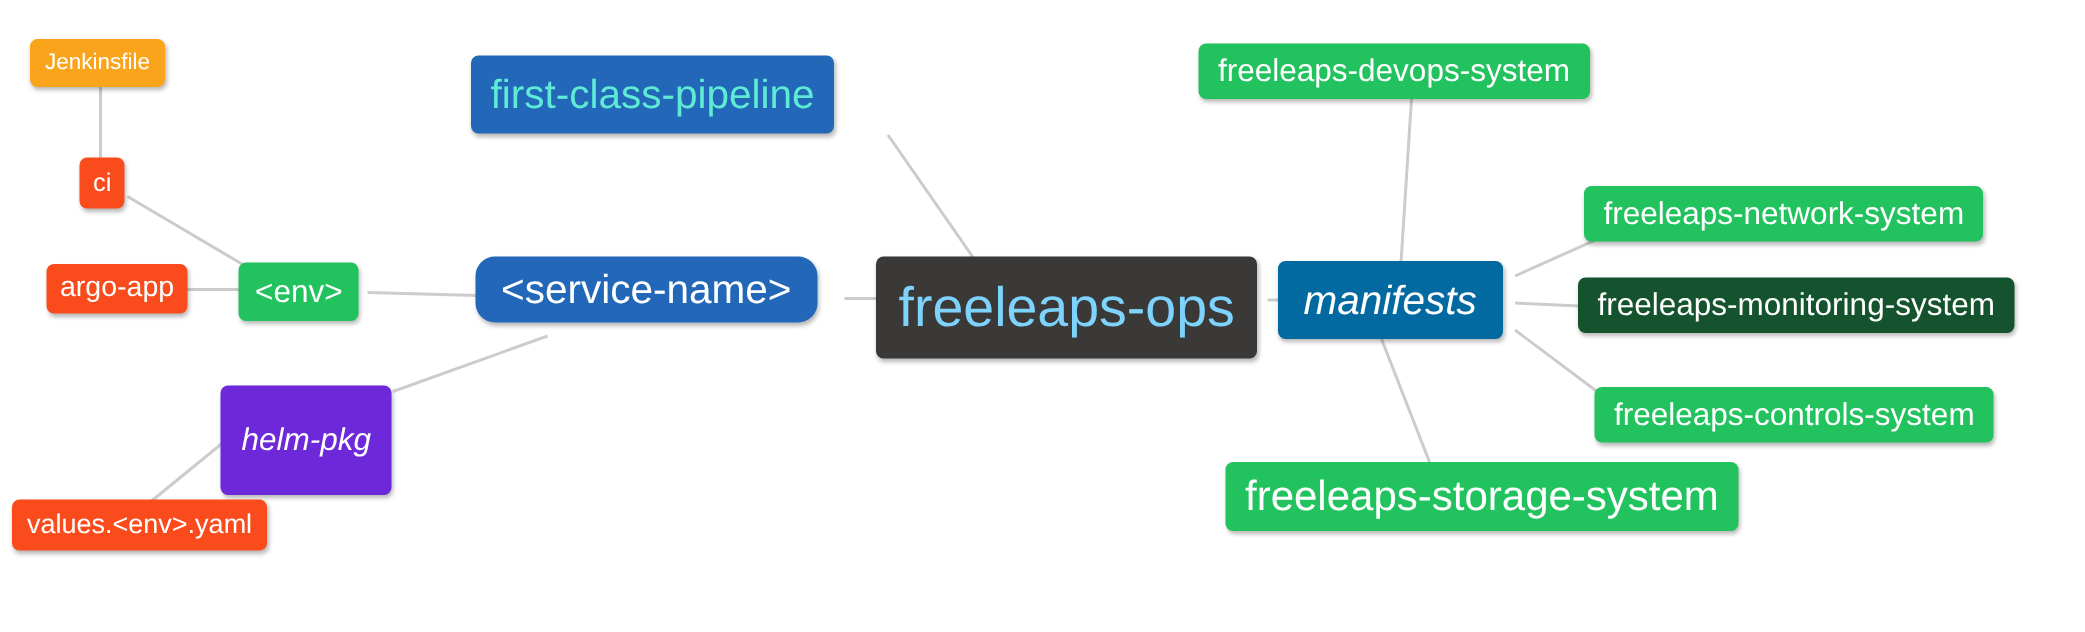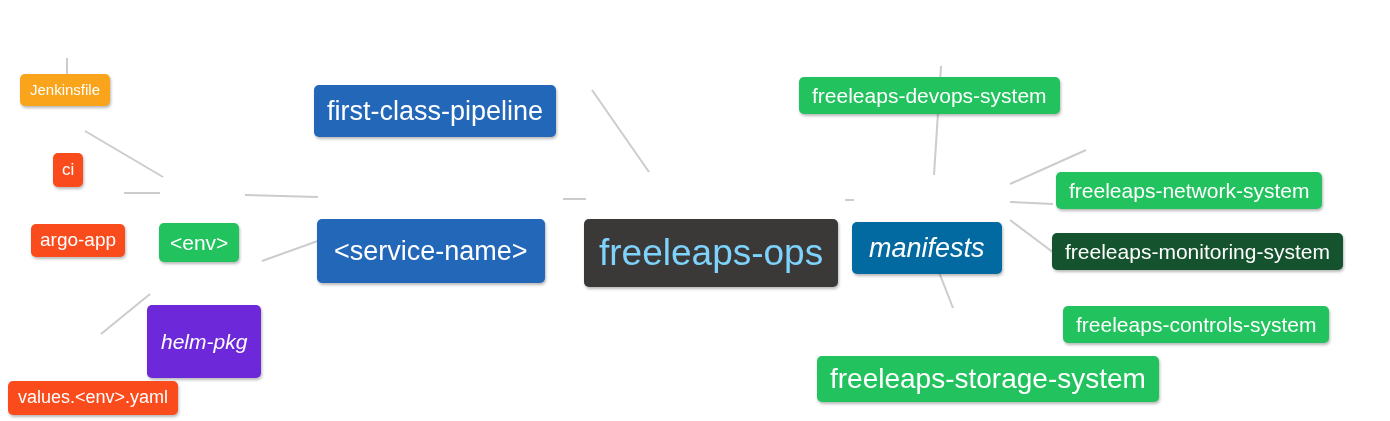--- a/index.html
+++ b/index.html
@@ -27,21 +27,20 @@
     position: absolute;
     box-sizing: border-box;
     color: #ffffff;
     border-radius: 5px;
     box-shadow: 1px 2px 3px rgba(0,0,0,0.28);
     white-space: nowrap;
     line-height: 1.2;
     cursor: pointer;
     user-select: none;
     text-align: right;
-    margin-top: 48px;
   }
 </style>
 </head>
 <body>
 
 <div id="canvas">
   <svg id="edge-layer" xmlns="http://www.w3.org/2000/svg" viewBox="0 0 1390 421">
       <line x1="67" y1="58" x2="67" y2="105" stroke="#cccccc" stroke-width="2"></line>
       <line x1="85" y1="131" x2="163" y2="177" stroke="#cccccc" stroke-width="2"></line>
       <line x1="124" y1="193" x2="160" y2="193" stroke="#cccccc" stroke-width="2"></line>
@@ -56,22 +55,22 @@
       <line x1="1010" y1="202" x2="1053" y2="204" stroke="#cccccc" stroke-width="2"></line>
       <line x1="1010" y1="220" x2="1066" y2="262" stroke="#cccccc" stroke-width="2"></line>
       <line x1="921" y1="226" x2="953" y2="308" stroke="#cccccc" stroke-width="2"></line>
     </svg>
 <div class="node" style="left: 20px; top: 26px; background: rgb(250, 164, 27); color: rgb(255, 255, 255); font-size: 15px; padding: 7px 10px;">Jenkinsfile</div>
     <div class="node" style="left: 53px; top: 105px; background: rgb(250, 75, 29); color: rgb(255, 255, 255); font-size: 17px; padding: 7px 9px;">ci</div>
     <div class="node" style="left: 31px; top: 176px; background: rgb(250, 75, 29); color: rgb(255, 255, 255); font-size: 19px; padding: 5px 9px;">argo-app</div>
     <div class="node" style="left: 159px; top: 175px; background: rgb(34, 195, 94); color: rgb(255, 255, 255); font-size: 21px; padding: 7px 11px;">&lt;env&gt;</div>
     <div class="node" style="left: 147px; top: 257px; background: #6d28d9; color: rgb(255, 255, 255); font-size: 21px; padding: 24px 14px; font-style: italic;">helm-pkg</div>
     <div class="node" style="left: 8px; top: 333px; background: rgb(250, 75, 29); color: rgb(255, 255, 255); font-size: 18px; padding: 6px 10px;">values.&lt;env&gt;.yaml</div>
-    <div class="node" style="left: 314px; top: 37px; background: rgb(34, 103, 184); color: #ffffff; font-size: 27px; padding: 10px 13px;">first-class-pipeline</div>
-    <div class="node" style="left: 317px; top: 171px; background: rgb(34, 103, 184); color: rgb(255, 255, 255); font-size: 27px; padding: 16px 17px;">&lt;service-name&gt;</div>
+    <div class="node" style="left: 314px; top: 37px; background: rgb(34, 103, 184); color: #5eead4; font-size: 27px; padding: 10px 13px;">first-class-pipeline</div>
+    <div class="node" style="left: 317px; top: 171px; background: rgb(34, 103, 184); color: rgb(255, 255, 255); font-size: 27px; padding: 6px 17px; border-radius: 13px;">&lt;service-name&gt;</div>
     <div class="node" style="left: 584px; top: 171px; background: rgb(59, 56, 56); color: #7dd3fc; font-size: 37px; padding: 12px 15px;">freeleaps-ops</div>
     <div class="node" style="left: 852px; top: 174px; background: #0369a1; color: rgb(255, 255, 255); font-size: 27px; padding: 10px 17px; font-style: italic;">manifests</div>
     <div class="node" style="left: 799px; top: 29px; background: rgb(34, 195, 94); color: rgb(255, 255, 255); font-size: 21px; padding: 6px 13px;">freeleaps-devops-system</div>
     <div class="node" style="left: 1056px; top: 124px; background: rgb(34, 195, 94); color: rgb(255, 255, 255); font-size: 21px; padding: 6px 13px;">freeleaps-network-system</div>
     <div class="node" style="left: 1052px; top: 185px; background: #14532d; color: rgb(255, 255, 255); font-size: 21px; padding: 6px 13px;">freeleaps-monitoring-system</div>
     <div class="node" style="left: 1063px; top: 258px; background: rgb(34, 195, 94); color: rgb(255, 255, 255); font-size: 21px; padding: 6px 13px;">freeleaps-controls-system</div>
     <div class="node" style="left: 817px; top: 308px; background: rgb(34, 195, 94); color: rgb(255, 255, 255); font-size: 28px; padding: 6px 13px;">freeleaps-storage-system</div>
   </div>
 
 </body></html>

